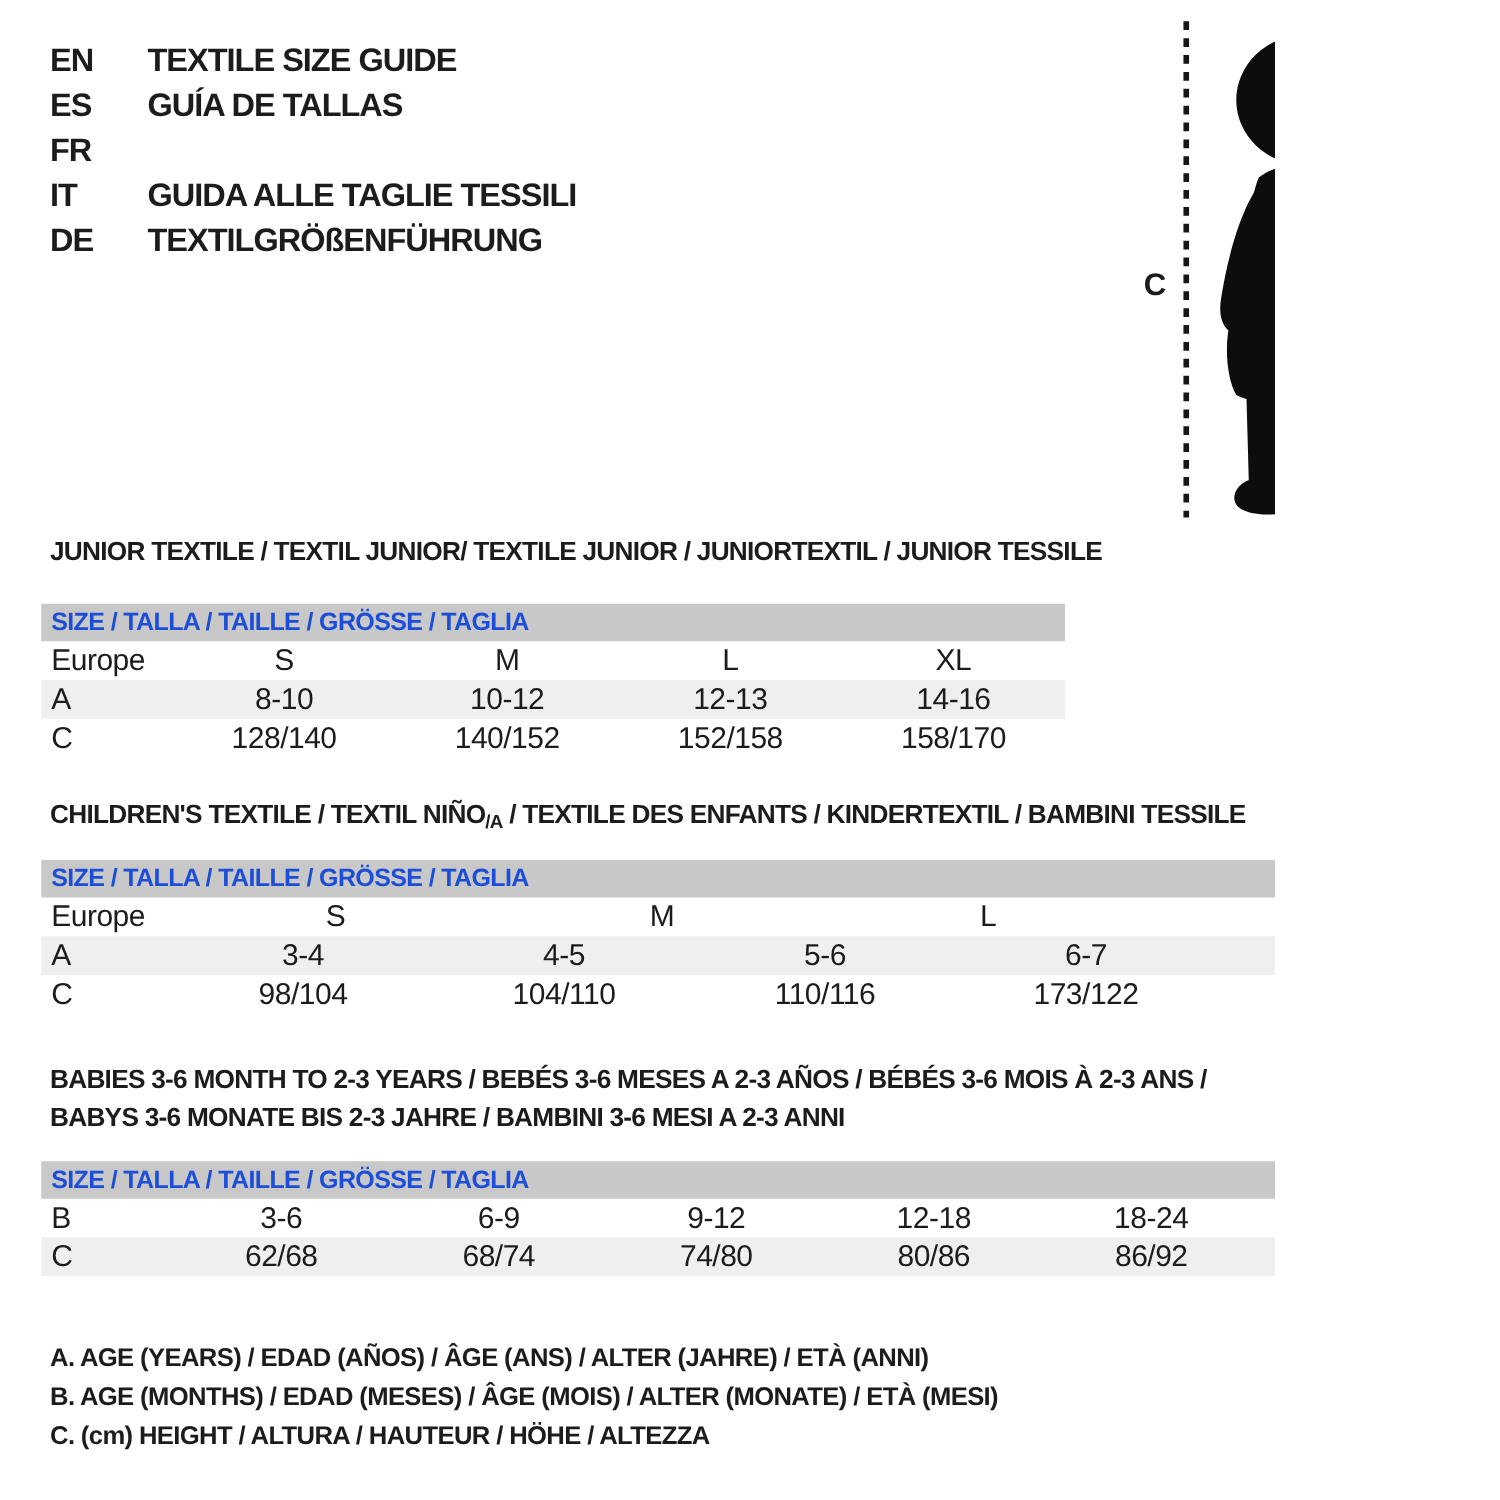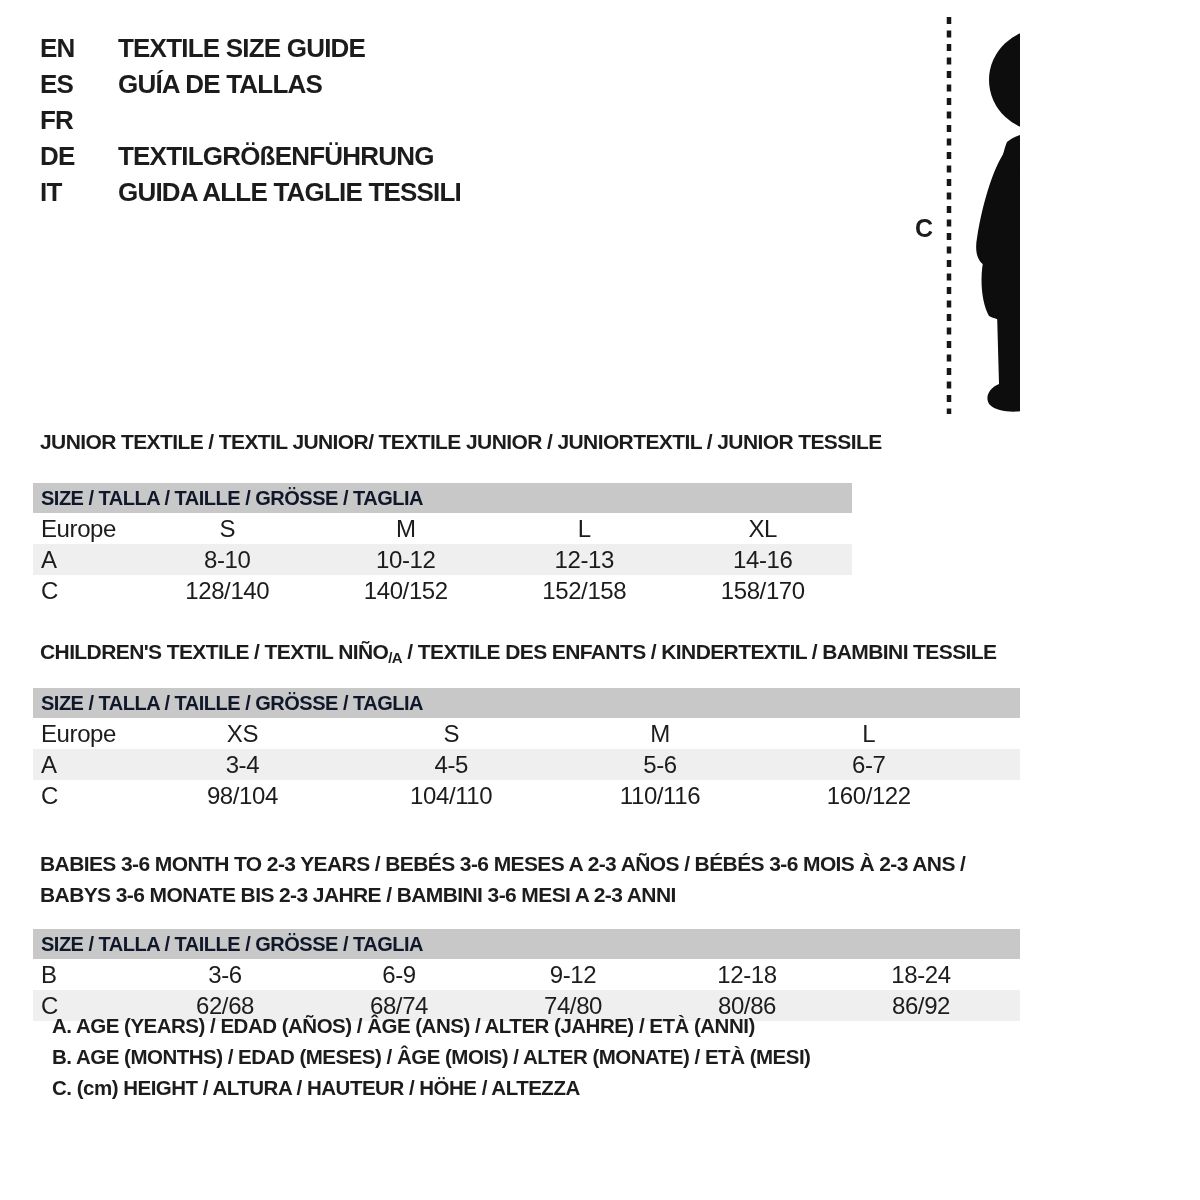--- a/index.html
+++ b/index.html
@@ -19,54 +19,54 @@
   .sec-title{position:absolute;left:40px;font-size:21px;font-weight:700;letter-spacing:-0.6px;white-space:nowrap;}
   .t-junior{top:430px;}
   .t-children{top:640px;}
   .t-babies{top:848px;line-height:31px;}
   .sub-a{font-size:15px;vertical-align:-4px;}
   
   .size-table{position:absolute;left:33px;}
   .tbl-junior{top:483px;width:819px;}
   .tbl-children{top:688px;width:1149px;}
   .tbl-babies{top:929px;width:1149px;}
-  .thead{height:30px;line-height:30px;background:#c8c8c8;color:#0f172a;
+  .thead{height:30px;line-height:30px;background:#c8c8c8;color:#1d4ed8;
          font-size:20px;font-weight:700;letter-spacing:-0.5px;padding-left:8px;}
   .trow{display:flex;height:31px;line-height:31px;font-size:24px;letter-spacing:-0.4px;}
   .trow.alt{background:#efefef;}
   .tlabel{width:105px;padding-left:8px;box-sizing:border-box;}
   .tcell{flex:1;text-align:center;}
   
-  .legend{position:absolute;left:40px;top:1010px;margin-left:12px;}
+  .legend{position:absolute;left:40px;top:1071px;}
   .legend-line{height:31px;line-height:31px;font-size:20.5px;font-weight:700;letter-spacing:-0.5px;white-space:nowrap;}
 </style>
 </head>
 <body>
 
 <div class="page">
 
   <div class="langs">
     <div class="lang-row">
       <span class="lang-code">EN</span>
       <span class="lang-title">TEXTILE SIZE GUIDE</span>
     </div>
     <div class="lang-row">
       <span class="lang-code">ES</span>
       <span class="lang-title">GUÍA DE TALLAS</span>
     </div>
     <div class="lang-row">
       <span class="lang-code">FR</span>
     </div>
     <div class="lang-row">
+      <span class="lang-code">IT</span>
+      <span class="lang-title">GUIDA ALLE TAGLIE TESSILI</span>
+    </div>
+    <div class="lang-row">
       <span class="lang-code">DE</span>
       <span class="lang-title">TEXTILGRÖßENFÜHRUNG</span>
-    </div>
-    <div class="lang-row">
-      <span class="lang-code">IT</span>
-      <span class="lang-title">GUIDA ALLE TAGLIE TESSILI</span>
     </div>
   </div>
 
   <span class="height-label">C</span>
   <svg class="height-line-svg" width="10" height="406" viewBox="0 0 10 406">
     <line x1="5" y1="5" x2="5" y2="402" stroke="#161616" stroke-width="4.5" stroke-dasharray="7 6.5"></line>
   </svg>
   <svg class="toddler-svg" width="175" height="400" viewBox="0 0 175 400">
     <g fill="#0d0d0d">
       <ellipse cx="81" cy="64" rx="55" ry="52"></ellipse>
@@ -105,40 +105,39 @@
     </div>
   </div>
 
   <div class="sec-title t-children">
     <span>CHILDREN'S TEXTILE / TEXTIL NIÑO</span><span class="sub-a">/A</span><span> / TEXTILE DES ENFANTS / KINDERTEXTIL / BAMBINI TESSILE</span>
   </div>
   <div class="size-table tbl-children">
     <div class="thead">SIZE / TALLA / TAILLE / GRÖSSE / TAGLIA</div>
     <div class="trow">
       <span class="tlabel">Europe</span>
-      <span class="tcell">XS</span>
       <span class="tcell">S</span>
       <span class="tcell">M</span>
       <span class="tcell">L</span>
       <span class="tcell">XL</span>
     </div>
     <div class="trow alt">
       <span class="tlabel">A</span>
       <span class="tcell">3-4</span>
       <span class="tcell">4-5</span>
       <span class="tcell">5-6</span>
       <span class="tcell">6-7</span>
       <span class="tcell">7-8</span>
     </div>
     <div class="trow">
       <span class="tlabel">C</span>
       <span class="tcell">98/104</span>
       <span class="tcell">104/110</span>
       <span class="tcell">110/116</span>
-      <span class="tcell">160/122</span>
+      <span class="tcell">173/122</span>
       <span class="tcell">122/128</span>
     </div>
   </div>
 
   <div class="sec-title t-babies">
     <div>BABIES 3-6 MONTH TO 2-3 YEARS / BEBÉS 3-6 MESES A 2-3 AÑOS / BÉBÉS 3-6 MOIS À 2-3 ANS /</div>
     <div>BABYS 3-6 MONATE BIS 2-3 JAHRE / BAMBINI 3-6 MESI A 2-3 ANNI</div>
   </div>
   <div class="size-table tbl-babies">
     <div class="thead">SIZE / TALLA / TAILLE / GRÖSSE / TAGLIA</div>

